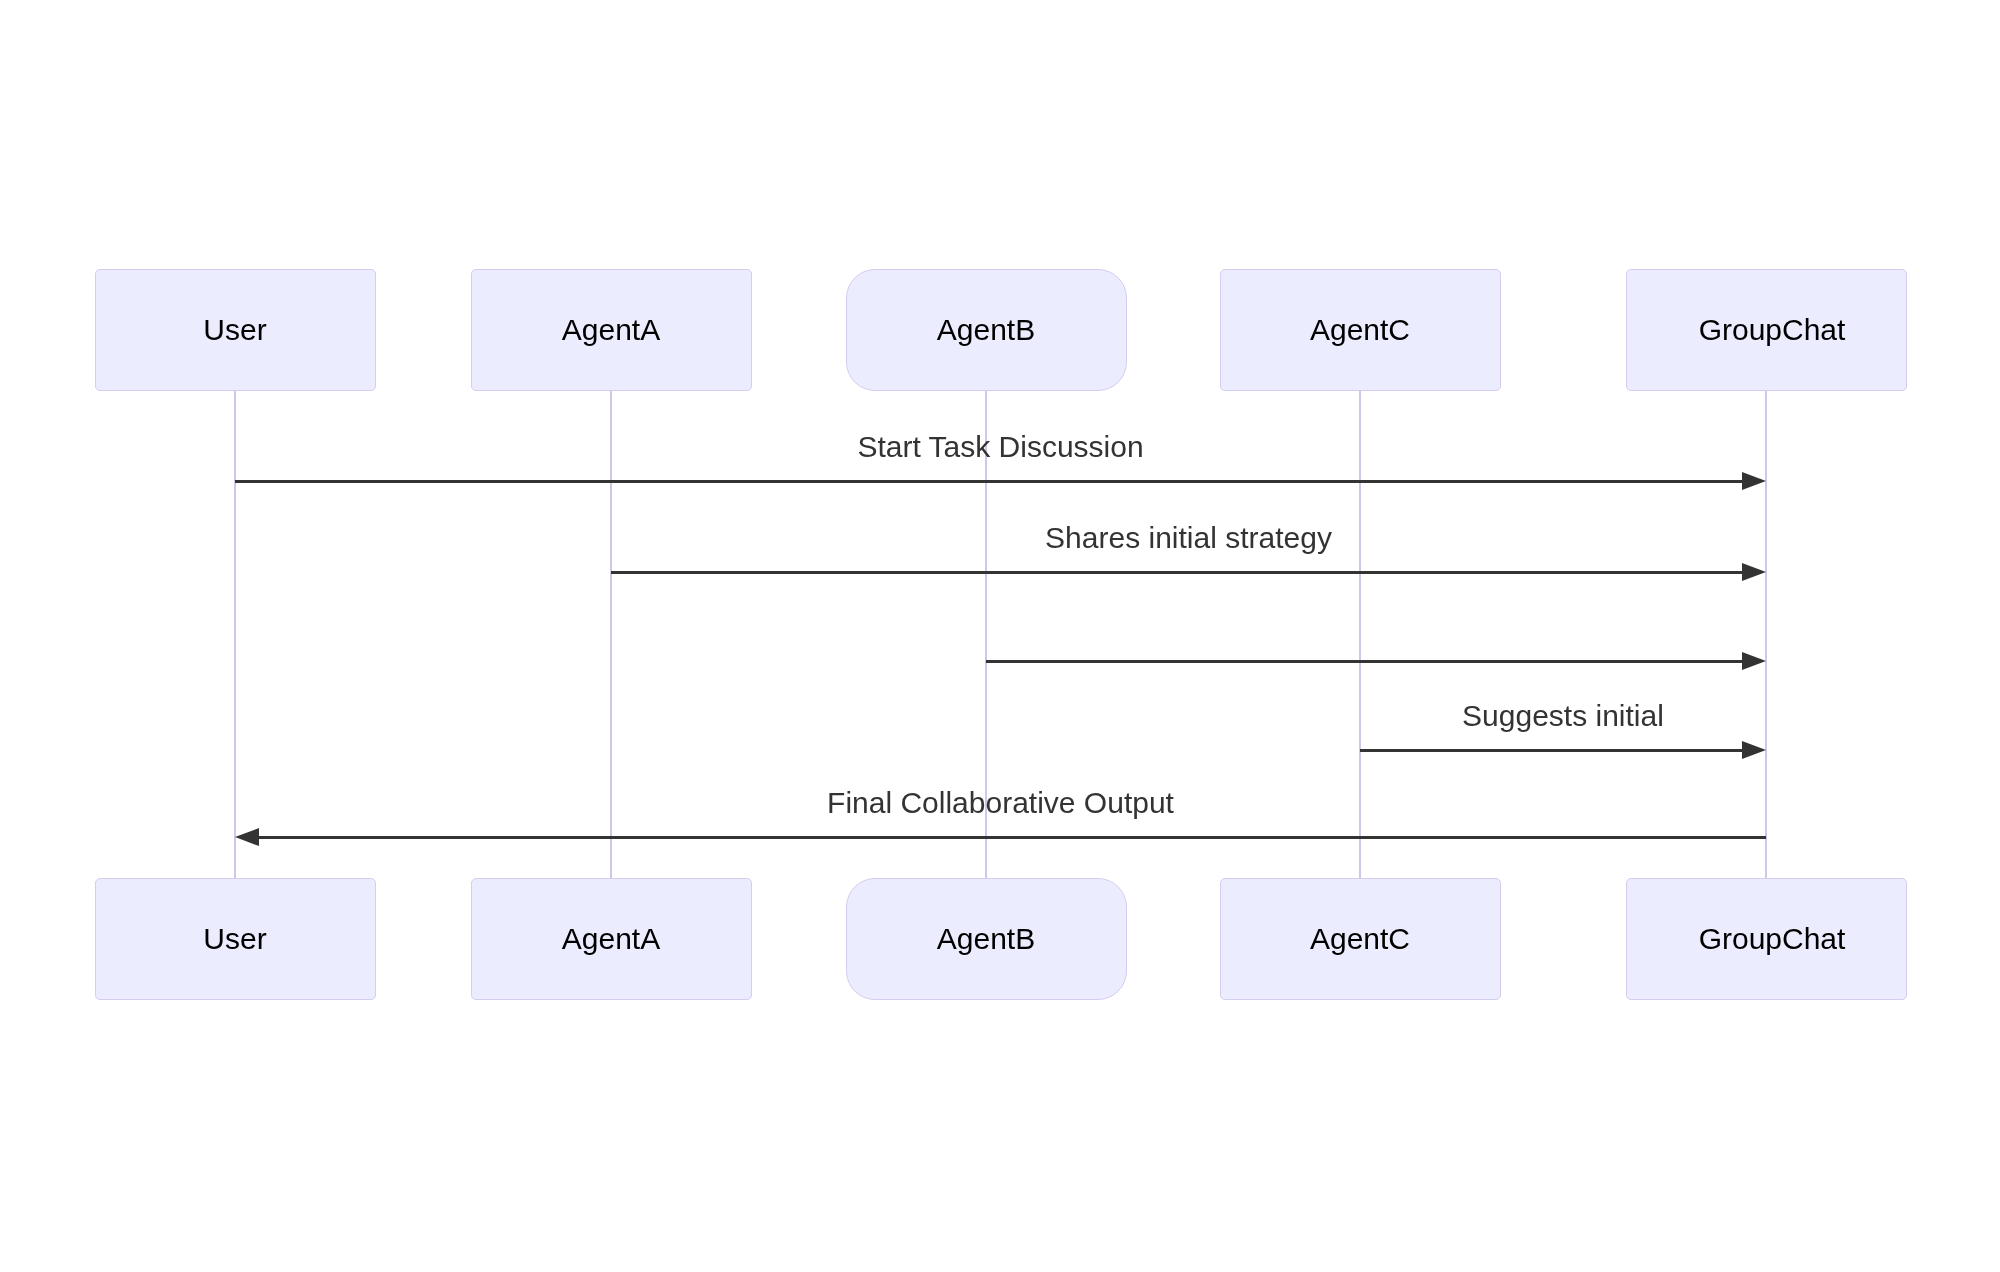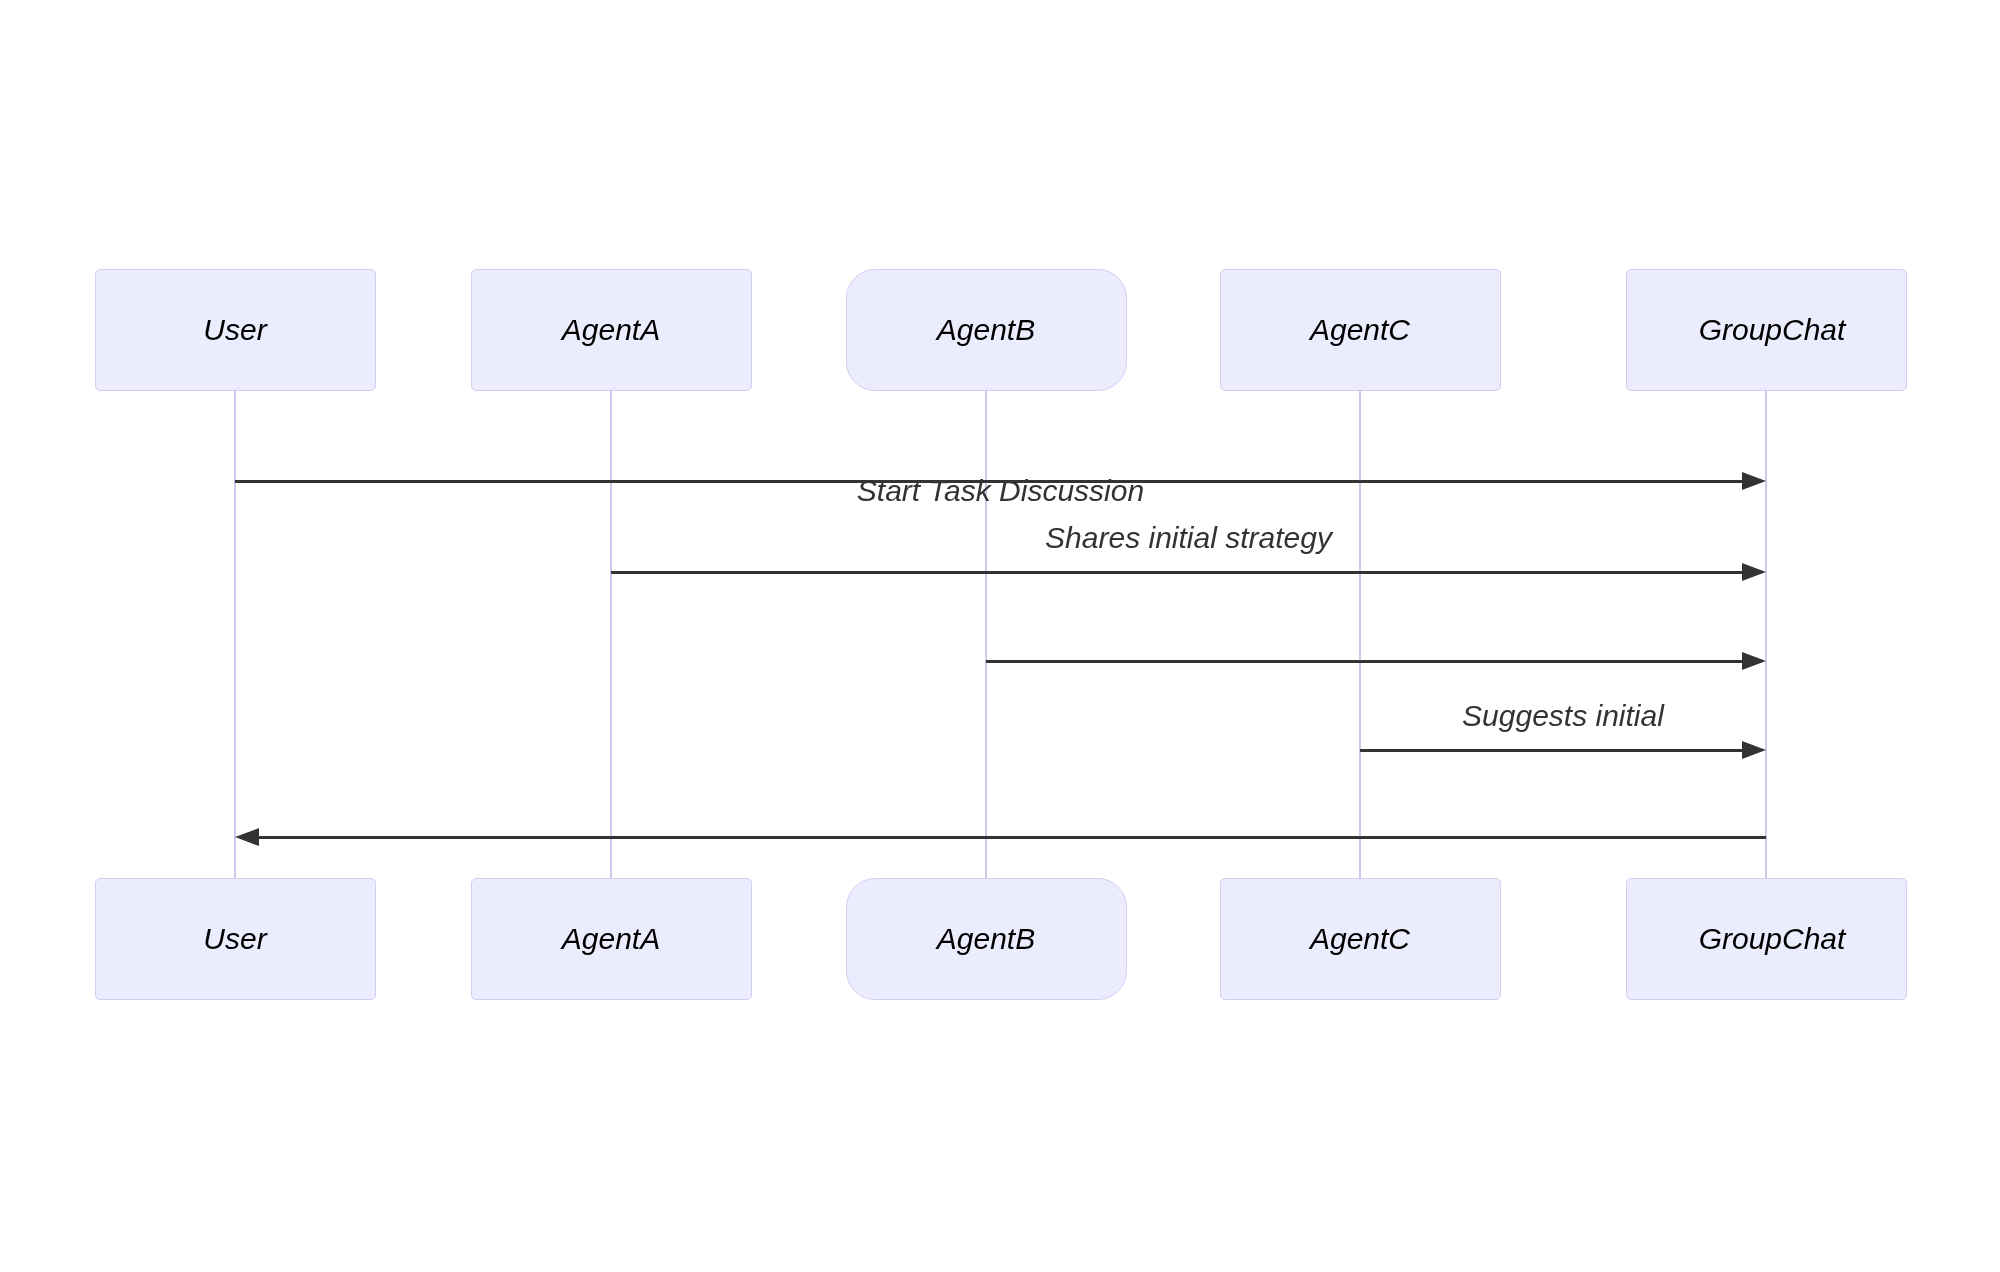--- a/index.html
+++ b/index.html
@@ -7,21 +7,20 @@
     padding: 0;
     background: #ffffff;
   }
   .canvas {
     position: relative;
     width: 1980px;
     height: 1272px;
     background: var(--background, #ffffff);
     font-family: "Liberation Sans", "DejaVu Sans", sans-serif;
     overflow: hidden;
-    font-style: italic;
     
     --c0: 235px;
     --c1: 611px;
     --c2: 986px;
     --c3: 1360px;
     --c4: 1766px;
     --box-w: 281px;
     --box-h: 122px;
   }
 
@@ -104,21 +103,21 @@
 
   
   .msg-label {
     position: absolute;
     transform: translateX(-50%);
     font-size: 30px;
     line-height: 36px;
     color: var(--message-text, #333333);
     white-space: nowrap;
   }
-  .l1 { left: calc((var(--c0) + var(--c4)) / 2); top: 429px; margin-top: 44px; }
+  .l1 { left: calc((var(--c0) + var(--c4)) / 2); top: 429px; }
   .l2 { left: calc((var(--c1) + var(--c4)) / 2); top: 520px; }
   .l3 { left: calc((var(--c2) + var(--c4)) / 2); top: 609px; }
   .l4 { left: calc((var(--c3) + var(--c4)) / 2); top: 698px; }
   .l5 { left: calc((var(--c0) + var(--c4)) / 2); top: 785px; }
 </style>
 </head>
 <body>
 
 <div class="canvas">
 
@@ -140,20 +139,21 @@
   <div class="actor-box top c3">
       <span>AgentC</span>
     </div>
   <div class="actor-box top c4">
       <span>GroupChat</span>
     </div>
 
   <div class="msg-label l1">Start Task Discussion</div>
   <div class="msg-label l2">Shares initial strategy</div>
   <div class="msg-label l4">Suggests initial</div>
+  <div class="msg-label l5">Final Collaborative Output</div>
 
   <div class="msg-arrow to-right m1">
     <span class="line"></span>
     <span class="head"></span>
   </div>
   <div class="msg-arrow to-right m2">
     <span class="line"></span>
     <span class="head"></span>
   </div>
   <div class="msg-arrow to-right m3">

